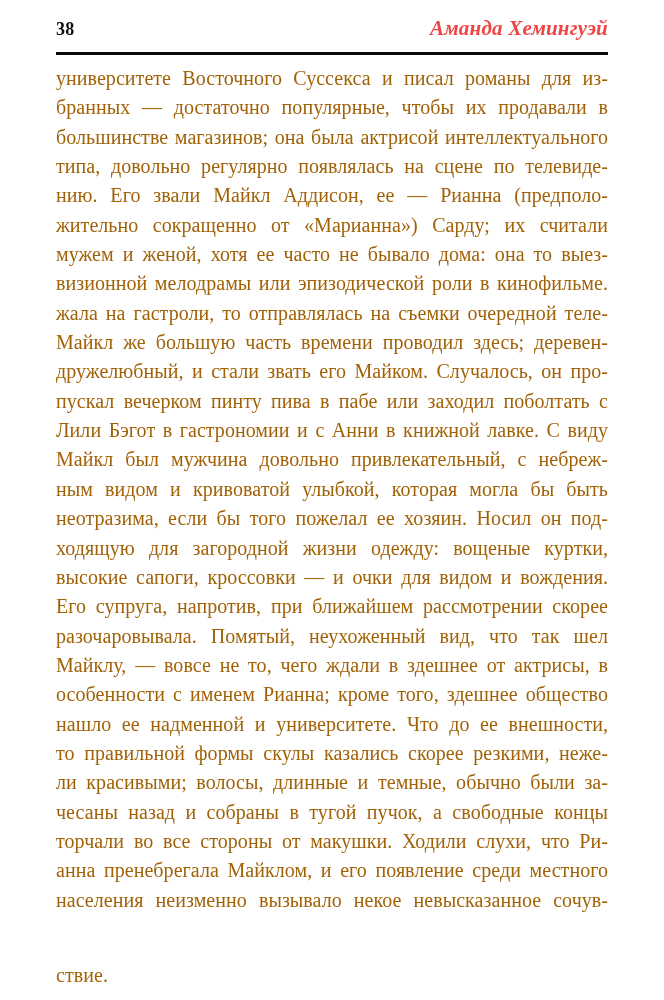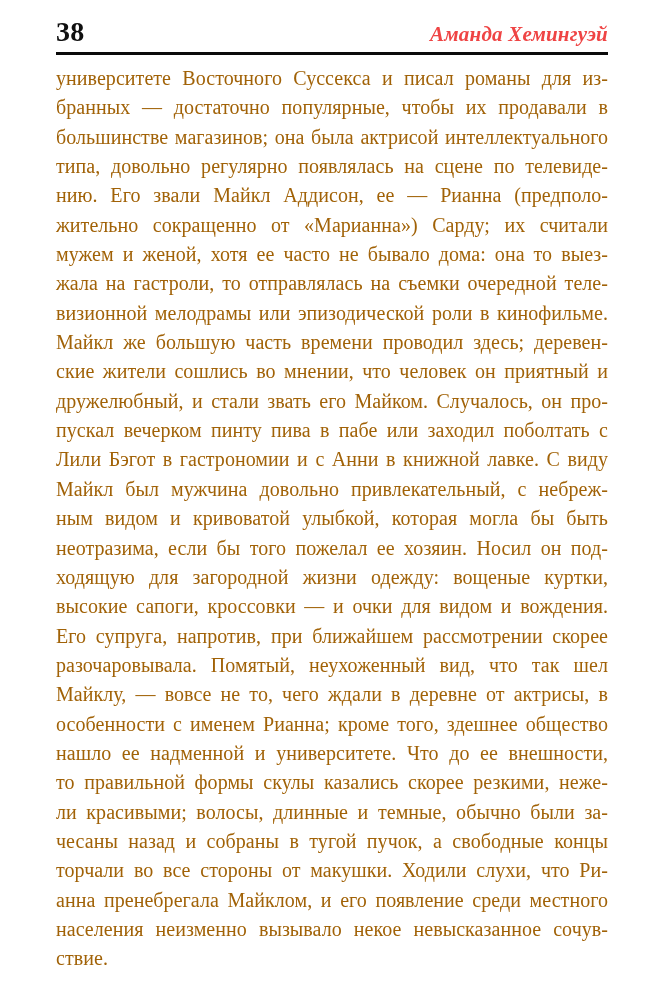--- a/index.html
+++ b/index.html
@@ -30,21 +30,21 @@
     left: 56px;
     right: 56px;
     top: 18px;
     height: 30px;
     display: flex;
     align-items: baseline;
     justify-content: space-between;
   }
   .folio {
     font-family: "Liberation Serif", "DejaVu Serif", serif;
-    font-size: 28px;
+    font-size: 18px;
     font-weight: 700;
     letter-spacing: 0.3px;
     line-height: 1;
     color: #101010;
   }
   .head-title {
     font-family: "Liberation Serif", "DejaVu Serif", serif;
     font-style: italic;
     font-weight: 700;
     font-size: 21px;
@@ -85,20 +85,21 @@
 
   
   .ln {
     display: block;
     text-align: justify;
     text-align-last: justify;
     white-space: pre;
   }
   .ln.last {
     text-align-last: left;
+    margin-top: 46px;
   }
 </style>
 </head>
 <body>
 
 <div class="page">
 
   <div class="running-head">
     <span class="folio">38</span>
     <span class="head-title">Аманда Хемингуэй</span>
@@ -108,35 +109,34 @@
 
   <div class="body-text">
     <p id="para">
         <span class="ln">университете Восточного Суссекса и писал романы для из-</span>
         <span class="ln">бранных — достаточно популярные, чтобы их продавали в</span>
         <span class="ln">большинстве магазинов; она была актрисой интеллектуального</span>
         <span class="ln">типа, довольно регулярно появлялась на сцене по телевиде-</span>
         <span class="ln">нию. Его звали Майкл Аддисон, ее — Рианна (предполо-</span>
         <span class="ln">жительно сокращенно от «Марианна») Сарду; их считали</span>
         <span class="ln">мужем и женой, хотя ее часто не бывало дома: она то выез-</span>
+        <span class="ln">визионной мелодрамы или эпизодической роли в кинофильме.</span>
         <span class="ln">жала на гастроли, то отправлялась на съемки очередной теле-</span>
-        <span class="ln">визионной мелодрамы или эпизодической роли в кинофильме.</span>
         <span class="ln">Майкл же большую часть времени проводил здесь; деревен-</span>
-        <span class="ln">ские жители сошлись во мнении, что человек он приятный и</span>
         <span class="ln">дружелюбный, и стали звать его Майком. Случалось, он про-</span>
         <span class="ln">пускал вечерком пинту пива в пабе или заходил поболтать с</span>
         <span class="ln">Лили Бэгот в гастрономии и с Анни в книжной лавке. С виду</span>
         <span class="ln">Майкл был мужчина довольно привлекательный, с небреж-</span>
         <span class="ln">ным видом и кривоватой улыбкой, которая могла бы быть</span>
         <span class="ln">неотразима, если бы того пожелал ее хозяин. Носил он под-</span>
         <span class="ln">ходящую для загородной жизни одежду: вощеные куртки,</span>
         <span class="ln">высокие сапоги, кроссовки — и очки для видом и вождения.</span>
         <span class="ln">Его супруга, напротив, при ближайшем рассмотрении скорее</span>
         <span class="ln">разочаровывала. Помятый, неухоженный вид, что так шел</span>
-        <span class="ln">Майклу, — вовсе не то, чего ждали в деревне от актрисы, в</span>
+        <span class="ln">Майклу, — вовсе не то, чего ждали в здешнее от актрисы, в</span>
         <span class="ln">особенности с именем Рианна; кроме того, здешнее общество</span>
         <span class="ln">нашло ее надменной и университете. Что до ее внешности,</span>
         <span class="ln">то правильной формы скулы казались скорее резкими, неже-</span>
         <span class="ln">ли красивыми; волосы, длинные и темные, обычно были за-</span>
         <span class="ln">чесаны назад и собраны в тугой пучок, а свободные концы</span>
         <span class="ln">торчали во все стороны от макушки. Ходили слухи, что Ри-</span>
         <span class="ln">анна пренебрегала Майклом, и его появление среди местного</span>
         <span class="ln">населения неизменно вызывало некое невысказанное сочув-</span>
         <span class="ln last">ствие.</span>
       </p>

